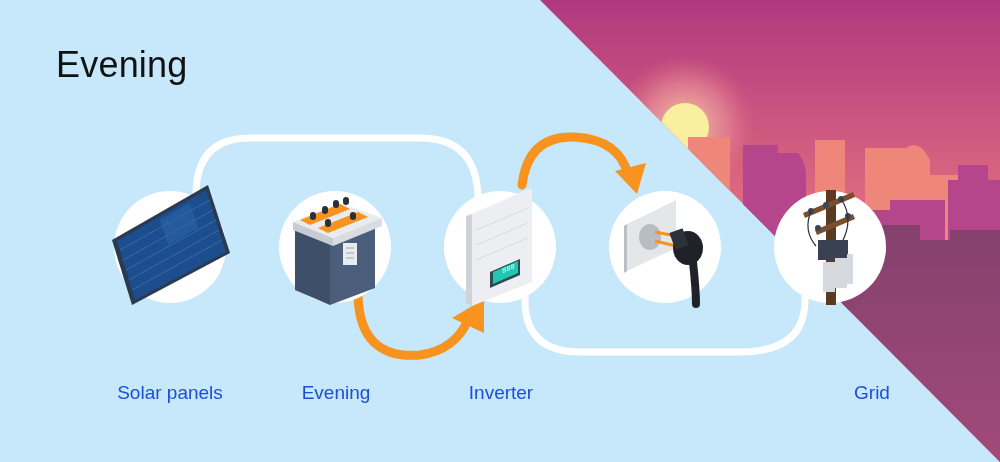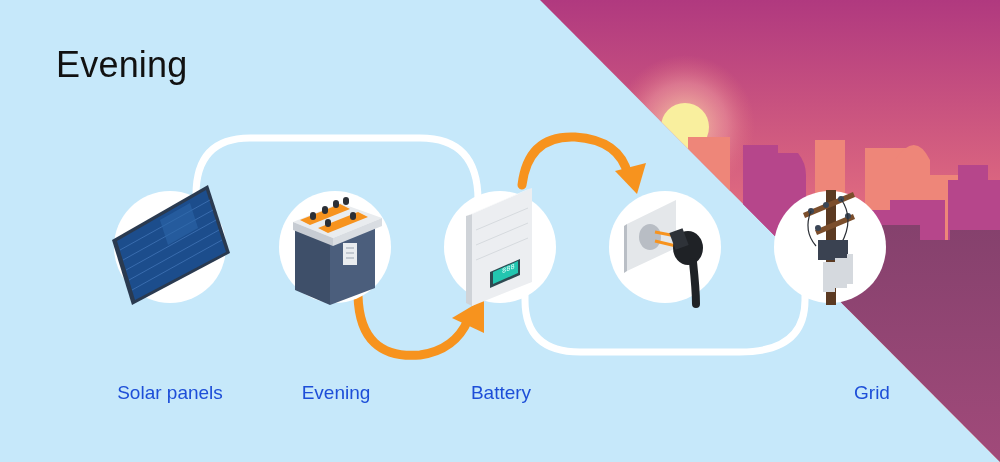--- a/index.html
+++ b/index.html
@@ -154,15 +154,15 @@
         <rect x="835" y="258" width="12" height="30"></rect>
         <rect x="847" y="254" width="6" height="30"></rect>
       </g>
     </g>
   </svg>
 
   <div class="title">Evening</div>
 
   <div class="label" style="left:170px">Solar panels</div>
   <div class="label" style="left:336px">Evening</div>
-  <div class="label" style="left:501px">Battery</div>
+  <div class="label" style="left:501px">Inverter</div>
   <div class="label" style="left:872px">Grid</div>
 </div>
 
 </body></html>

